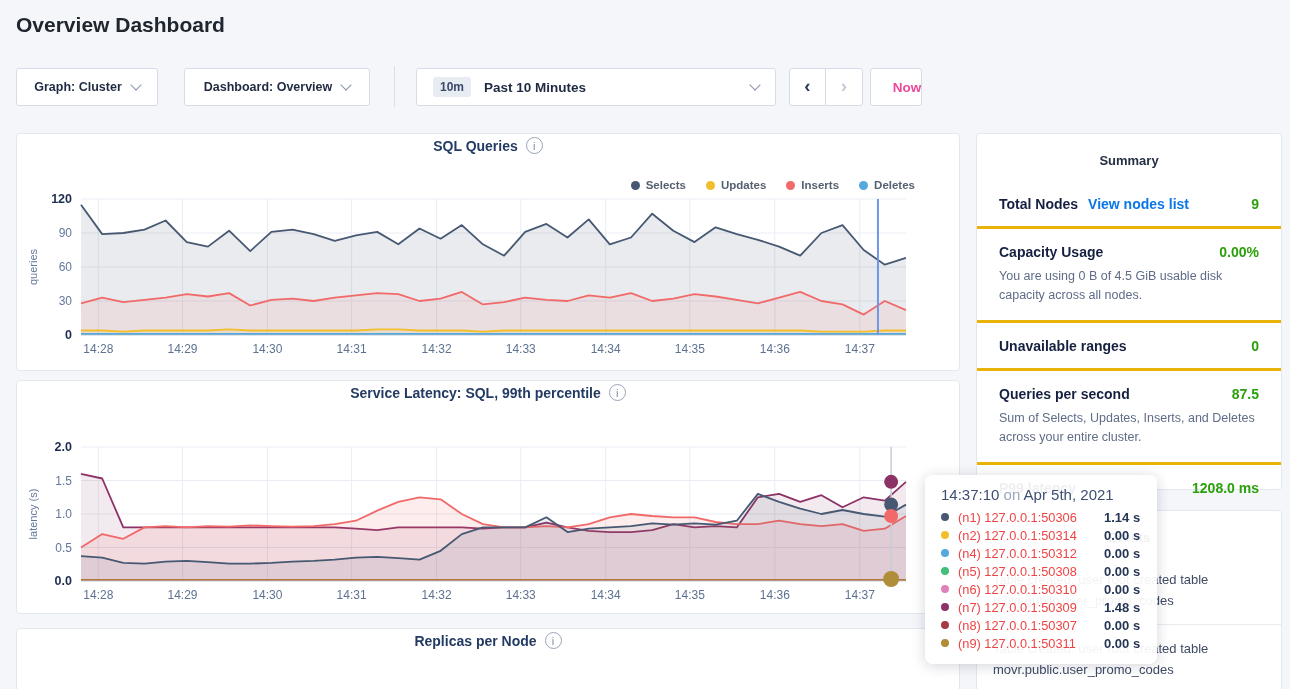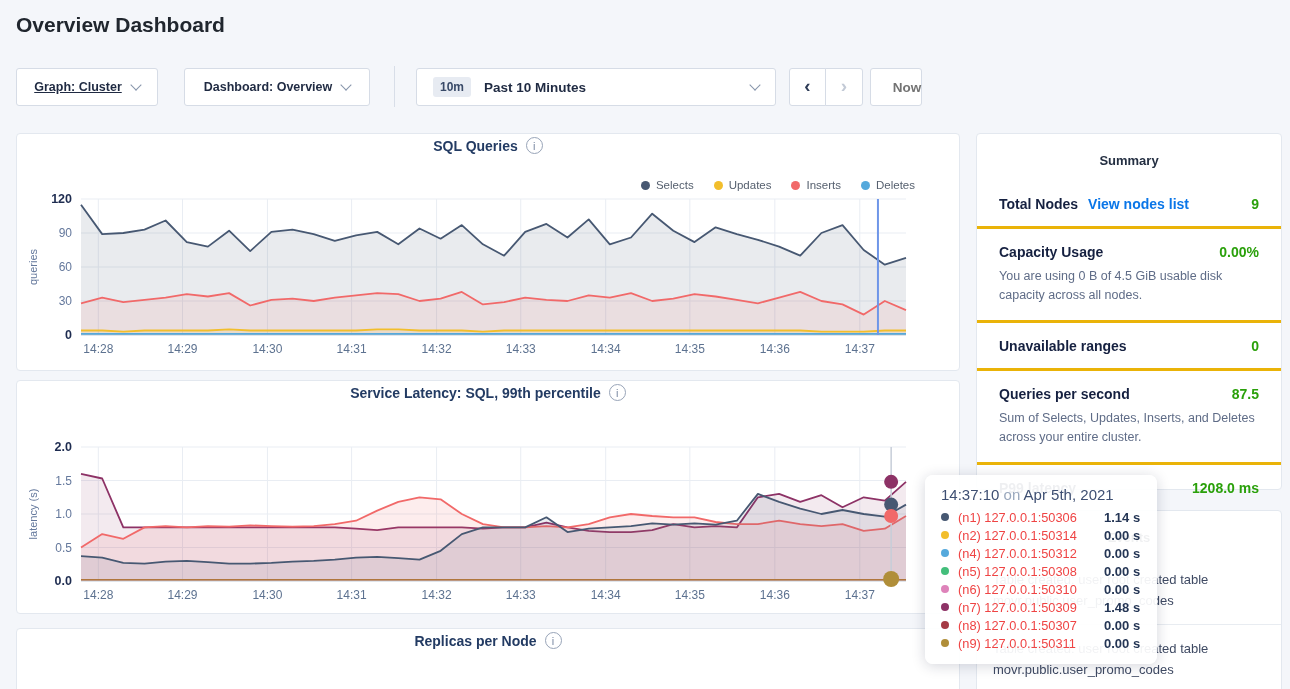--- a/index.html
+++ b/index.html
@@ -9,30 +9,30 @@
 
   
   .btn { position:absolute; top:68px; height:38px; background:#fff; border:1px solid #d6dce6;
     border-radius:3px; display:flex; align-items:center; font-size:12.5px; font-weight:700; color:#1f2a42; cursor:pointer; }
   .chev { width:8px; height:8px; border-right:1.8px solid #8795ab; border-bottom:1.8px solid #8795ab;
     transform:rotate(45deg); margin-top:-4px; display:inline-block; }
   .vdivider { position:absolute; left:394px; top:66px; height:41px; width:1px; background:#d8dee8; }
   .badge-10m { background:#e7ebf2; border-radius:3px; padding:3px 7px; font-size:12px; font-weight:700; color:#394a68; }
   .arrow-glyph { font-size:19px; font-weight:700; color:#2c3a55; margin-top:-2px; }
   .arrow-glyph.disabled { color:#c3cad6; }
-  .now-label { color:#737373; font-size:13.5px; font-weight:700;margin-left:22px; }
+  .now-label { color:#ec4899; font-size:13.5px; font-weight:700;margin-left:22px; }
 
   
   .card { position:absolute; background:#fff; border:1px solid #e3e8ef; border-radius:4px; }
   .chart-title { position:absolute; top:3px; left:0; width:100%; display:flex; justify-content:center;
     align-items:center; gap:8px; font-size:14px; font-weight:700; color:#233b63; }
   .info-icon { width:17px; height:17px; border:1px solid #98a4b8; border-radius:50%; color:#7b8aa3;
     font-size:11px; font-weight:400; display:inline-flex; align-items:center; justify-content:center; cursor:pointer; }
   .legend { position:absolute; top:45px; right:44px; display:flex; gap:20px; align-items:center; }
-  .legend-item { display:flex; align-items:center; gap:6px; font-size:11.5px; color:#56606f; }
+  .legend-item { display:flex; align-items:center; gap:6px; font-size:11.5px; color:#56606f;font-weight:bold; }
   .dot { width:9px; height:9px; border-radius:50%; flex:0 0 auto; }
   svg text.xt { fill:#5d7290; font-size:12px; }
   svg text.yt { fill:#64789c; font-size:12px; }
   svg text.ytb { fill:#1e2c50; font-size:12.5px; font-weight:700; }
   svg text.yl { fill:#64789c; font-size:11px; }
 
   
   .panel-title { padding-top:19px; text-align:center; font-size:13px; font-weight:700; color:#242f42; }
   .sum-row { padding:15px 22px 14px 22px; border-bottom:3px solid #eab308; }
   .sum-row:last-child { border-bottom:none; }
@@ -53,21 +53,21 @@
   .tt-row { display:flex; align-items:center; height:18px; }
   .tt-dot { width:8px; height:8px; border-radius:50%; margin-right:9px; flex:0 0 auto; }
   .tt-label { font-size:12.8px; color:#ef4444; width:146px; }
   .tt-value { font-size:13px; font-weight:700; color:#253655; }
 </style>
 </head>
 <body>
 
 <h1 class="page-title">Overview Dashboard</h1>
 
-<div class="btn" style="left:16px; width:142px; justify-content:center; gap:10px;text-decoration:underline;">
+<div class="btn" style="left:16px; width:142px; justify-content:center; gap:10px;">
   <span>Graph: Cluster</span>
   <span class="chev"></span>
 </div>
 <div class="btn" style="left:184px; width:186px; justify-content:center; gap:10px;">
   <span>Dashboard: Overview</span>
   <span class="chev"></span>
 </div>
 <div class="vdivider"></div>
 <div class="btn" style="left:416px; width:360px; padding:4px 16px; font-size:13.5px;">
   <span class="badge-10m">10m</span>

